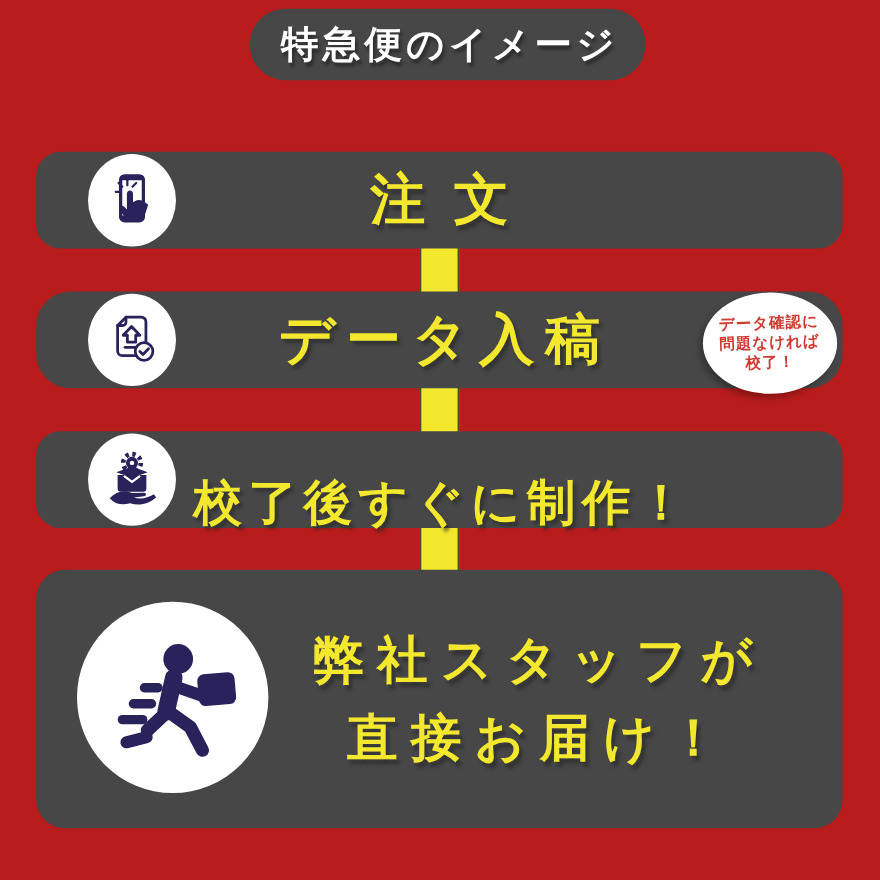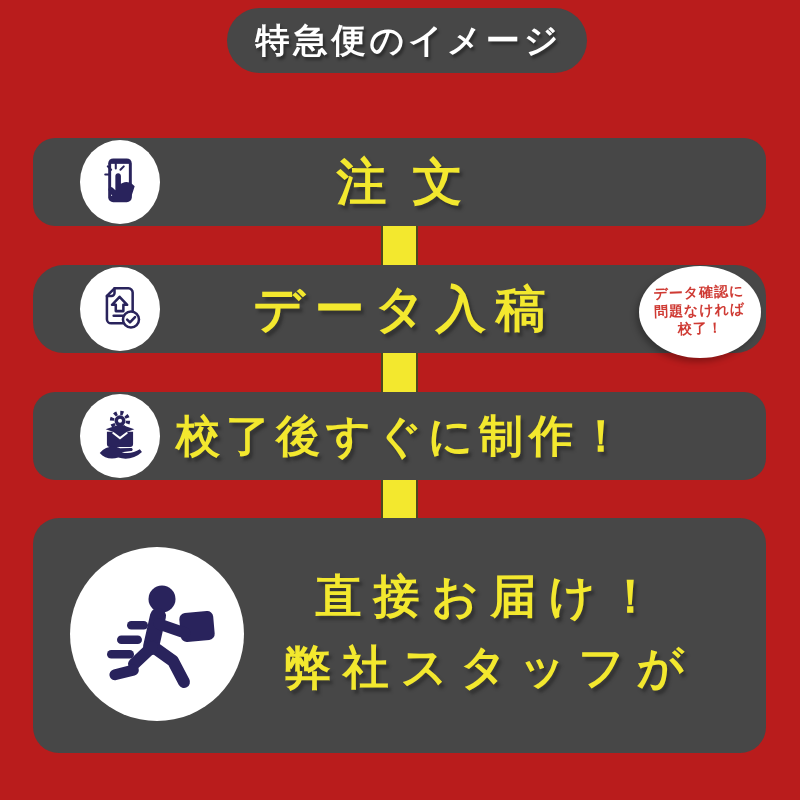--- a/index.html
+++ b/index.html
@@ -29,21 +29,21 @@
     border-left:2px solid rgba(32,32,26,0.8);
     border-right:2px solid rgba(32,32,26,0.8);
     z-index:1;
   }
   .c1{top:222px;height:48px;}
   .c2{top:349px;height:48px;}
   .c3{top:476px;height:47px;}
 
   .bar{
     position:absolute;left:33px;width:733px;background:var(--bar-gray);
-    border-radius:22px;z-index:2;font-family:Liberation Mono, monospace;
+    border-radius:22px;z-index:2;
   }
   .bar1{top:138px;height:88px;}
   .bar2{top:265px;height:88px;border-radius:31px;}
   .bar3{top:392px;height:88px;}
   .bar4{top:518px;height:235px;border-radius:26px;}
 
   .icon-circle{
     position:absolute;left:47px;top:50%;transform:translateY(-50%);
     width:80px;height:84px;border-radius:50%;background:var(--white);
     display:flex;align-items:center;justify-content:center;color:var(--navy);
@@ -52,21 +52,21 @@
   .bar4 .icon-circle{left:37px;top:29px;transform:none;width:174px;height:174px;}
   .bar4 .icon-circle svg{width:120px;height:120px;}
 
   .bar-label{
     position:absolute;left:0;right:0;top:50%;transform:translateY(-50%);
     text-align:center;color:var(--yellow);font-weight:800;white-space:nowrap;
     text-shadow:3px 4px 3px rgba(35,35,35,0.55);
   }
   .bar1 .bar-label{font-size:50px;letter-spacing:26px;padding-left:26px;}
   .bar2 .bar-label{font-size:50px;letter-spacing:10px;padding-left:10px;}
-  .bar3 .bar-label{font-size:44px;letter-spacing:6px;padding-left:6px;}
+  .bar3 .bar-label{font-size:44px;letter-spacing:6px;padding-left:6px;margin-top:21px;}
   .bar4 .bar-label{
     left:180px;right:10px;font-size:46px;letter-spacing:12px;padding-left:12px;
     line-height:1.55;
   }
 
   .badge{
     position:absolute;left:606px;top:1px;width:122px;height:92px;
     border-radius:50%;background:var(--white);
     box-shadow:-3px 4px 6px rgba(0,0,0,0.28);
     display:flex;flex-direction:column;align-items:center;justify-content:center;
@@ -158,18 +158,18 @@
         <g fill="none" stroke="currentColor" stroke-linecap="round" stroke-linejoin="round">
           <path d="M61 42 L54 73" stroke-width="16"></path>
           <path d="M62 50 L88 59" stroke-width="11"></path>
           <path d="M55 72 L76 87 L87 108" stroke-width="12"></path>
           <path d="M55 73 L37 90" stroke-width="12"></path>
         </g>
         <rect x="12" y="93" width="30" height="11" rx="5.5" transform="rotate(-14 27 98)" fill="currentColor"></rect>
       </svg>
     </div>
     <div class="bar-label">
+      <div>弊社スタッフが</div>
       <div>直接お届け！</div>
-      <div>弊社スタッフが</div>
     </div>
   </div>
 
 </div>
 
 </body></html>

